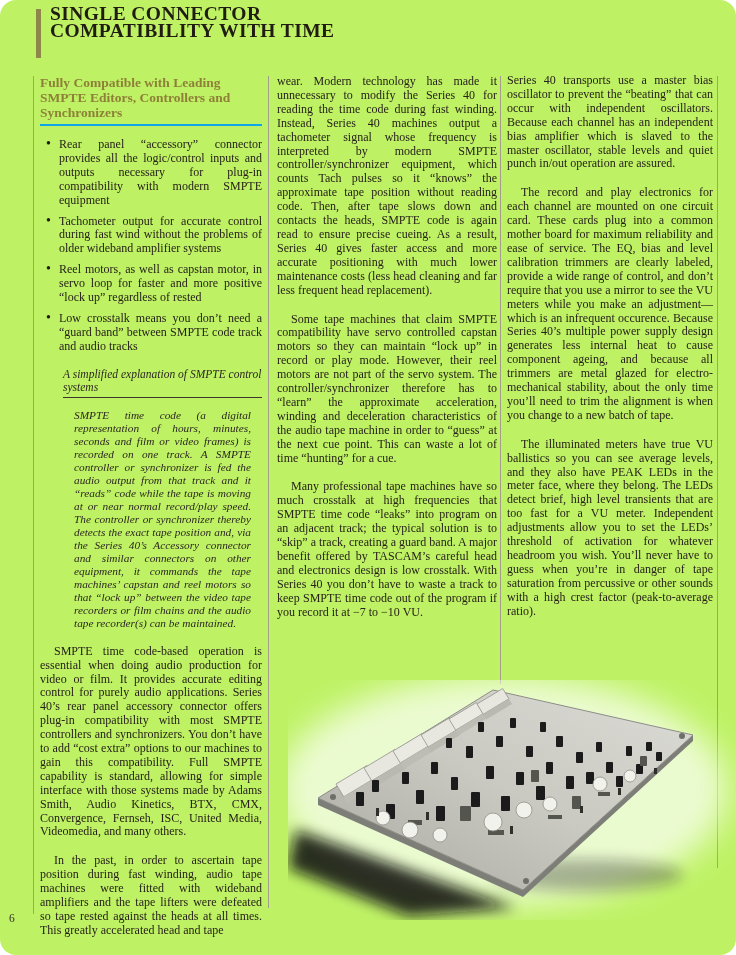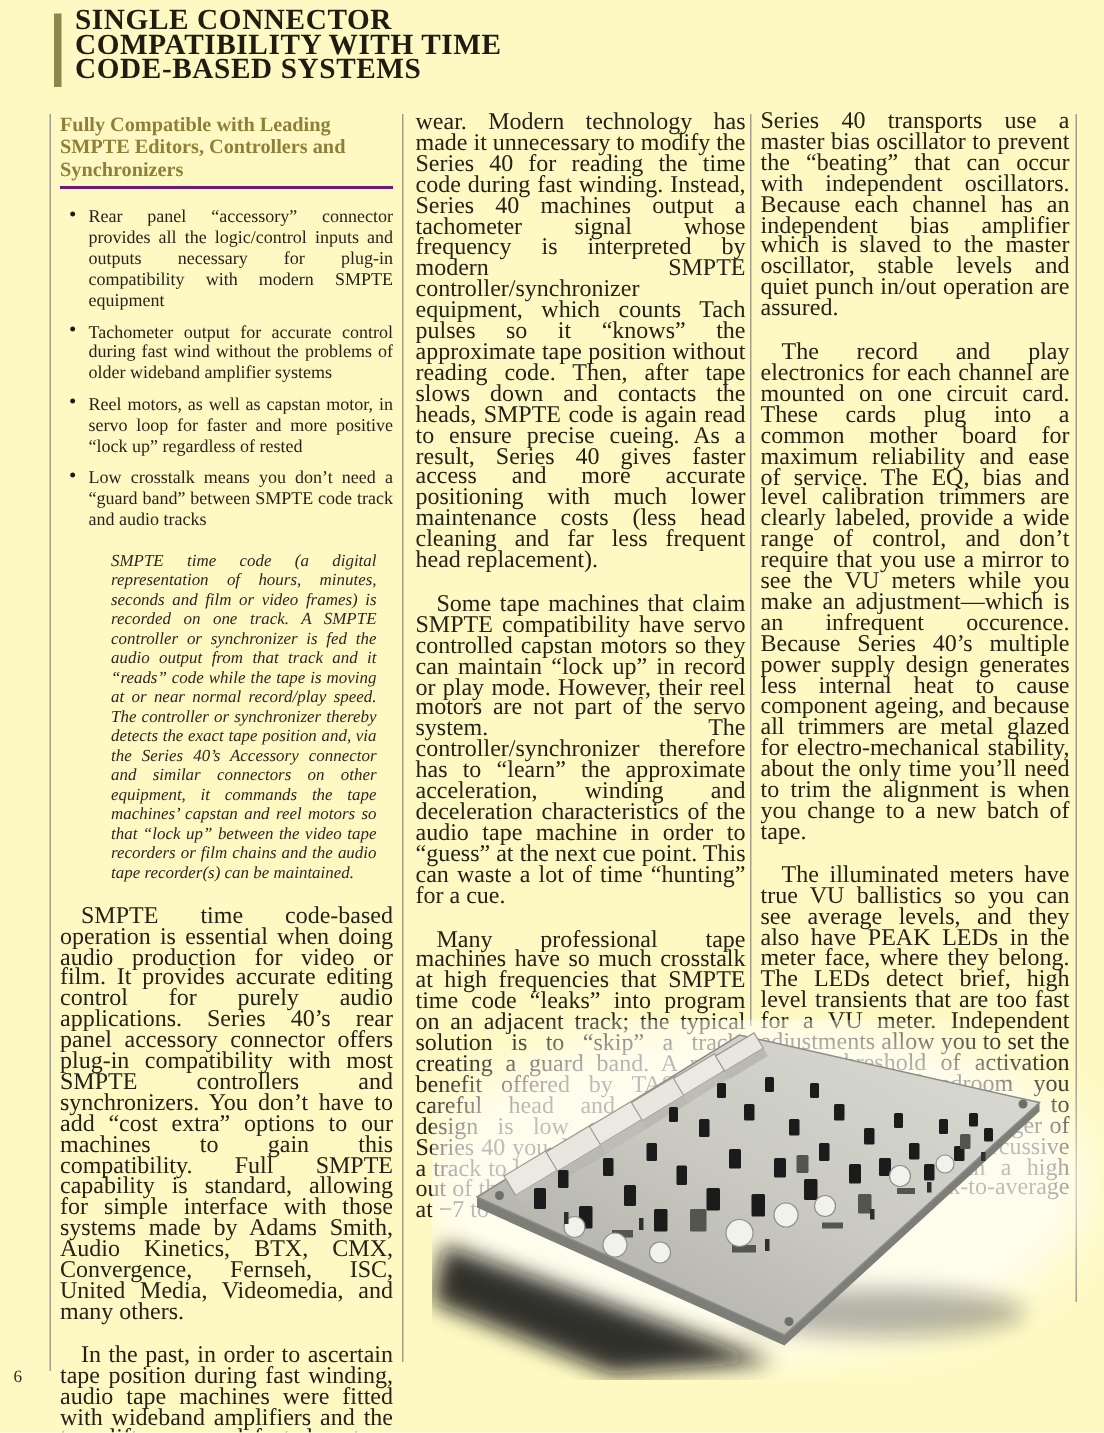--- a/index.html
+++ b/index.html
@@ -1,22 +1,23 @@
 <!DOCTYPE html>
 <html lang="en"><head>
 <meta charset="utf-8">
 <style>
   html,body{margin:0;padding:0;}
   .page{
     position:relative;
     width:736px;height:955px;
-    background:#fef9c3;
+    background:#bef264;
     font-family:"Liberation Serif", serif;
     color:#272219;
     overflow:hidden;
+    border-radius:16px;
   }
   
   .accent-bar{
     position:absolute;left:36px;top:9px;width:5px;height:49px;
     background:#8e8749;
   }
   h1.title{
     position:absolute;left:50px;top:6px;margin:0;
     font-size:19.5px;line-height:16.6px;font-weight:bold;
     letter-spacing:0.4px;color:#211c12;
@@ -28,24 +29,24 @@
   .vr2{left:268px;top:76px;height:832px;}
   .vr3{left:500px;top:76px;height:608px;}
   .vr4{left:717px;top:76px;height:792px;}
   
   .col{position:absolute;top:75px;}
   .col1{left:40px;width:222px;}
   .col2{left:277px;width:220px;}
   .col3{left:507px;width:206px;top:74px;}
   h2.colhead{
     margin:0 0 8px 0;font-size:13.5px;line-height:15px;font-weight:bold;
-    color:#8e8038;padding-bottom:4px;border-bottom:2px solid #701a75;
+    color:#8e8038;padding-bottom:4px;border-bottom:2px solid #0ea5e9;
   }
   p.body{
-    margin:0;font-size:16px;line-height:13.9px;text-align:justify;
+    margin:0;font-size:12px;line-height:13.9px;text-align:justify;
     hyphens:auto;-webkit-hyphens:auto;
   }
   p.indent{text-indent:14px;margin-top:15px;}
   ul.bullets{list-style:none;margin:12px 0 12px 0;padding:0 0 0 6px;}
   ul.bullets li{
     position:relative;padding-left:13px;margin-bottom:7px;
     font-size:12px;line-height:13.9px;text-align:justify;
     hyphens:auto;-webkit-hyphens:auto;
   }
   ul.bullets li::before{
@@ -71,37 +72,37 @@
 </style>
 </head>
 <body>
 
 <div class="page">
 
   <div class="accent-bar"></div>
   <h1 class="title">
     <span>SINGLE CONNECTOR</span>
     <span>COMPATIBILITY WITH TIME</span>
-    <span>CODE-BASED SYSTEMS</span>
   </h1>
 
   <div class="vrule vr1"></div>
   <div class="vrule vr2"></div>
   <div class="vrule vr3"></div>
   <div class="vrule vr4"></div>
 
   <div class="col col1">
     <h2 class="colhead">Fully Compatible with Leading SMPTE Editors, Controllers and Synchronizers</h2>
     <ul class="bullets">
       <li><span>Rear panel “accessory” connector provides all the logic/control inputs and outputs necessary for plug-in compatibility with modern SMPTE equipment</span></li>
       <li><span>Tachometer output for accurate control during fast wind without the problems of older wideband amplifier systems</span></li>
       <li><span>Reel motors, as well as capstan motor, in servo loop for faster and more positive “lock up” regardless of rested</span></li>
       <li><span>Low crosstalk means you don’t need a “guard band” between SMPTE code track and audio tracks</span></li>
     </ul>
     <div class="sidebar">
+      <h3>A simplified explanation of SMPTE control systems</h3>
       <p>SMPTE time code (a digital representation of hours, minutes, seconds and film or video frames) is recorded on one track. A SMPTE controller or synchronizer is fed the audio output from that track and it “reads” code while the tape is moving at or near normal record/play speed. The controller or synchronizer thereby detects the exact tape position and, via the Series 40’s Accessory connector and similar connectors on other equipment, it commands the tape machines’ capstan and reel motors so that “lock up” between the video tape recorders or film chains and the audio tape recorder(s) can be maintained.</p>
     </div>
     <p class="body indent">SMPTE time code-based operation is essential when doing audio production for video or film. It provides accurate editing control for purely audio applications. Series 40’s rear panel accessory connector offers plug-in compatibility with most SMPTE controllers and synchronizers. You don’t have to add “cost extra” options to our machines to gain this compatibility. Full SMPTE capability is standard, allowing for simple interface with those systems made by Adams Smith, Audio Kinetics, BTX, CMX, Convergence, Fernseh, ISC, United Media, Videomedia, and many others.</p>
     <p class="body indent">In the past, in order to ascertain tape position during fast winding, audio tape machines were fitted with wideband amplifiers and the tape lifters were defeated so tape rested against the heads at all times. This greatly accelerated head and tape</p>
   </div>
 
   <div class="col col2">
     <p class="body">wear. Modern technology has made it unnecessary to modify the Series 40 for reading the time code during fast winding. Instead, Series 40 machines output a tachometer signal whose frequency is interpreted by modern SMPTE controller/synchronizer equipment, which counts Tach pulses so it “knows” the approximate tape position without reading code. Then, after tape slows down and contacts the heads, SMPTE code is again read to ensure precise cueing. As a result, Series 40 gives faster access and more accurate positioning with much lower maintenance costs (less head cleaning and far less frequent head replacement).</p>
     <p class="body indent">Some tape machines that claim SMPTE compatibility have servo controlled capstan motors so they can maintain “lock up” in record or play mode. However, their reel motors are not part of the servo system. The controller/synchronizer therefore has to “learn” the approximate acceleration, winding and deceleration characteristics of the audio tape machine in order to “guess” at the next cue point. This can waste a lot of time “hunting” for a cue.</p>
     <p class="body indent">Many professional tape machines have so much crosstalk at high frequencies that SMPTE time code “leaks” into program on an adjacent track; the typical solution is to “skip” a track, creating a guard band. A major benefit offered by TASCAM’s careful head and electronics design is low crosstalk. With Series 40 you don’t have to waste a track to keep SMPTE time code out of the program if you record it at −7 to −10 VU.</p>

